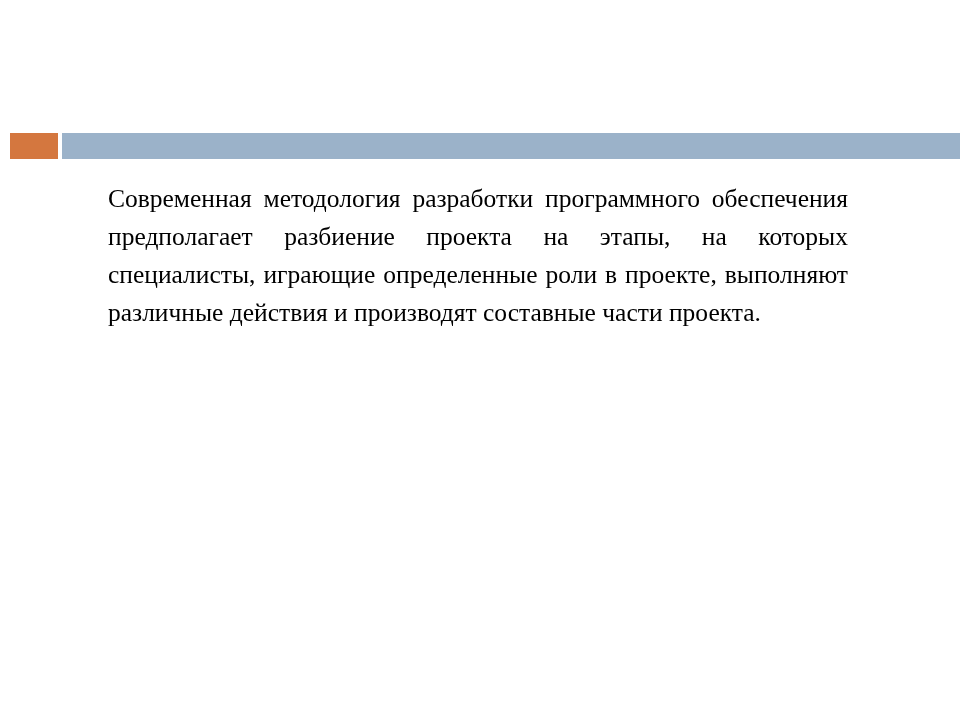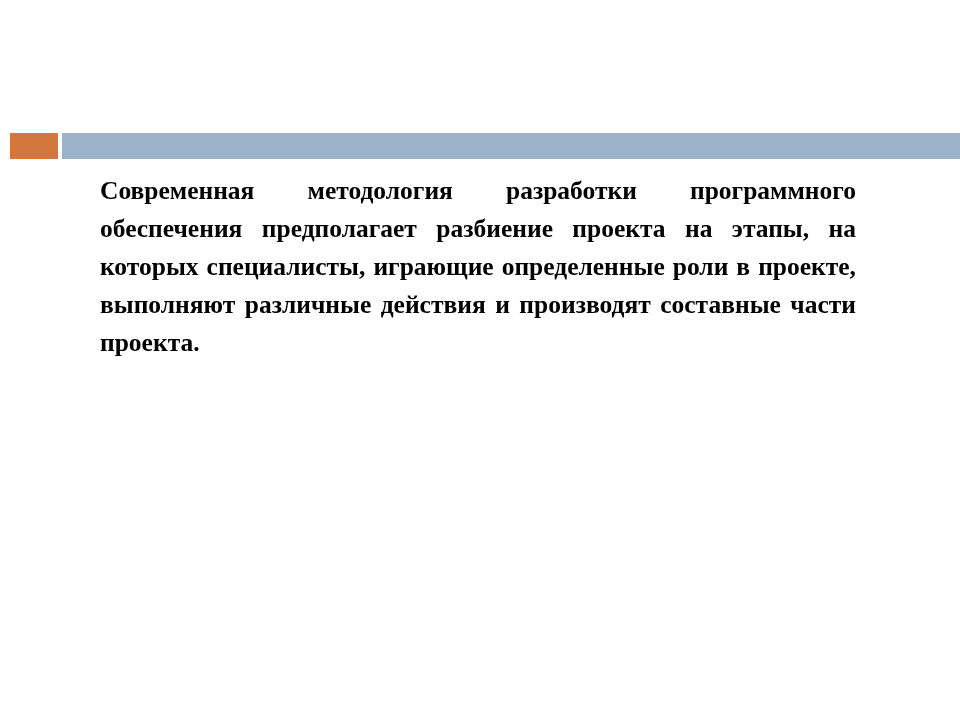--- a/index.html
+++ b/index.html
@@ -44,22 +44,21 @@
     top: 172px;
     width: 756px;
     font-size: 25.5px;
     line-height: 38px;
     color: #000000;
     text-align: justify;
     text-justify: inter-word;
     font-family: "Liberation Serif", serif;
   }
   .body-text p {
-    margin: 0;
-    font-weight: bold;
+    margin: 8px;
   }
 </style>
 </head>
 <body>
 
 <div class="slide">
 
   <div class="bar-accent"></div>
   <div class="bar-main"></div>
 

